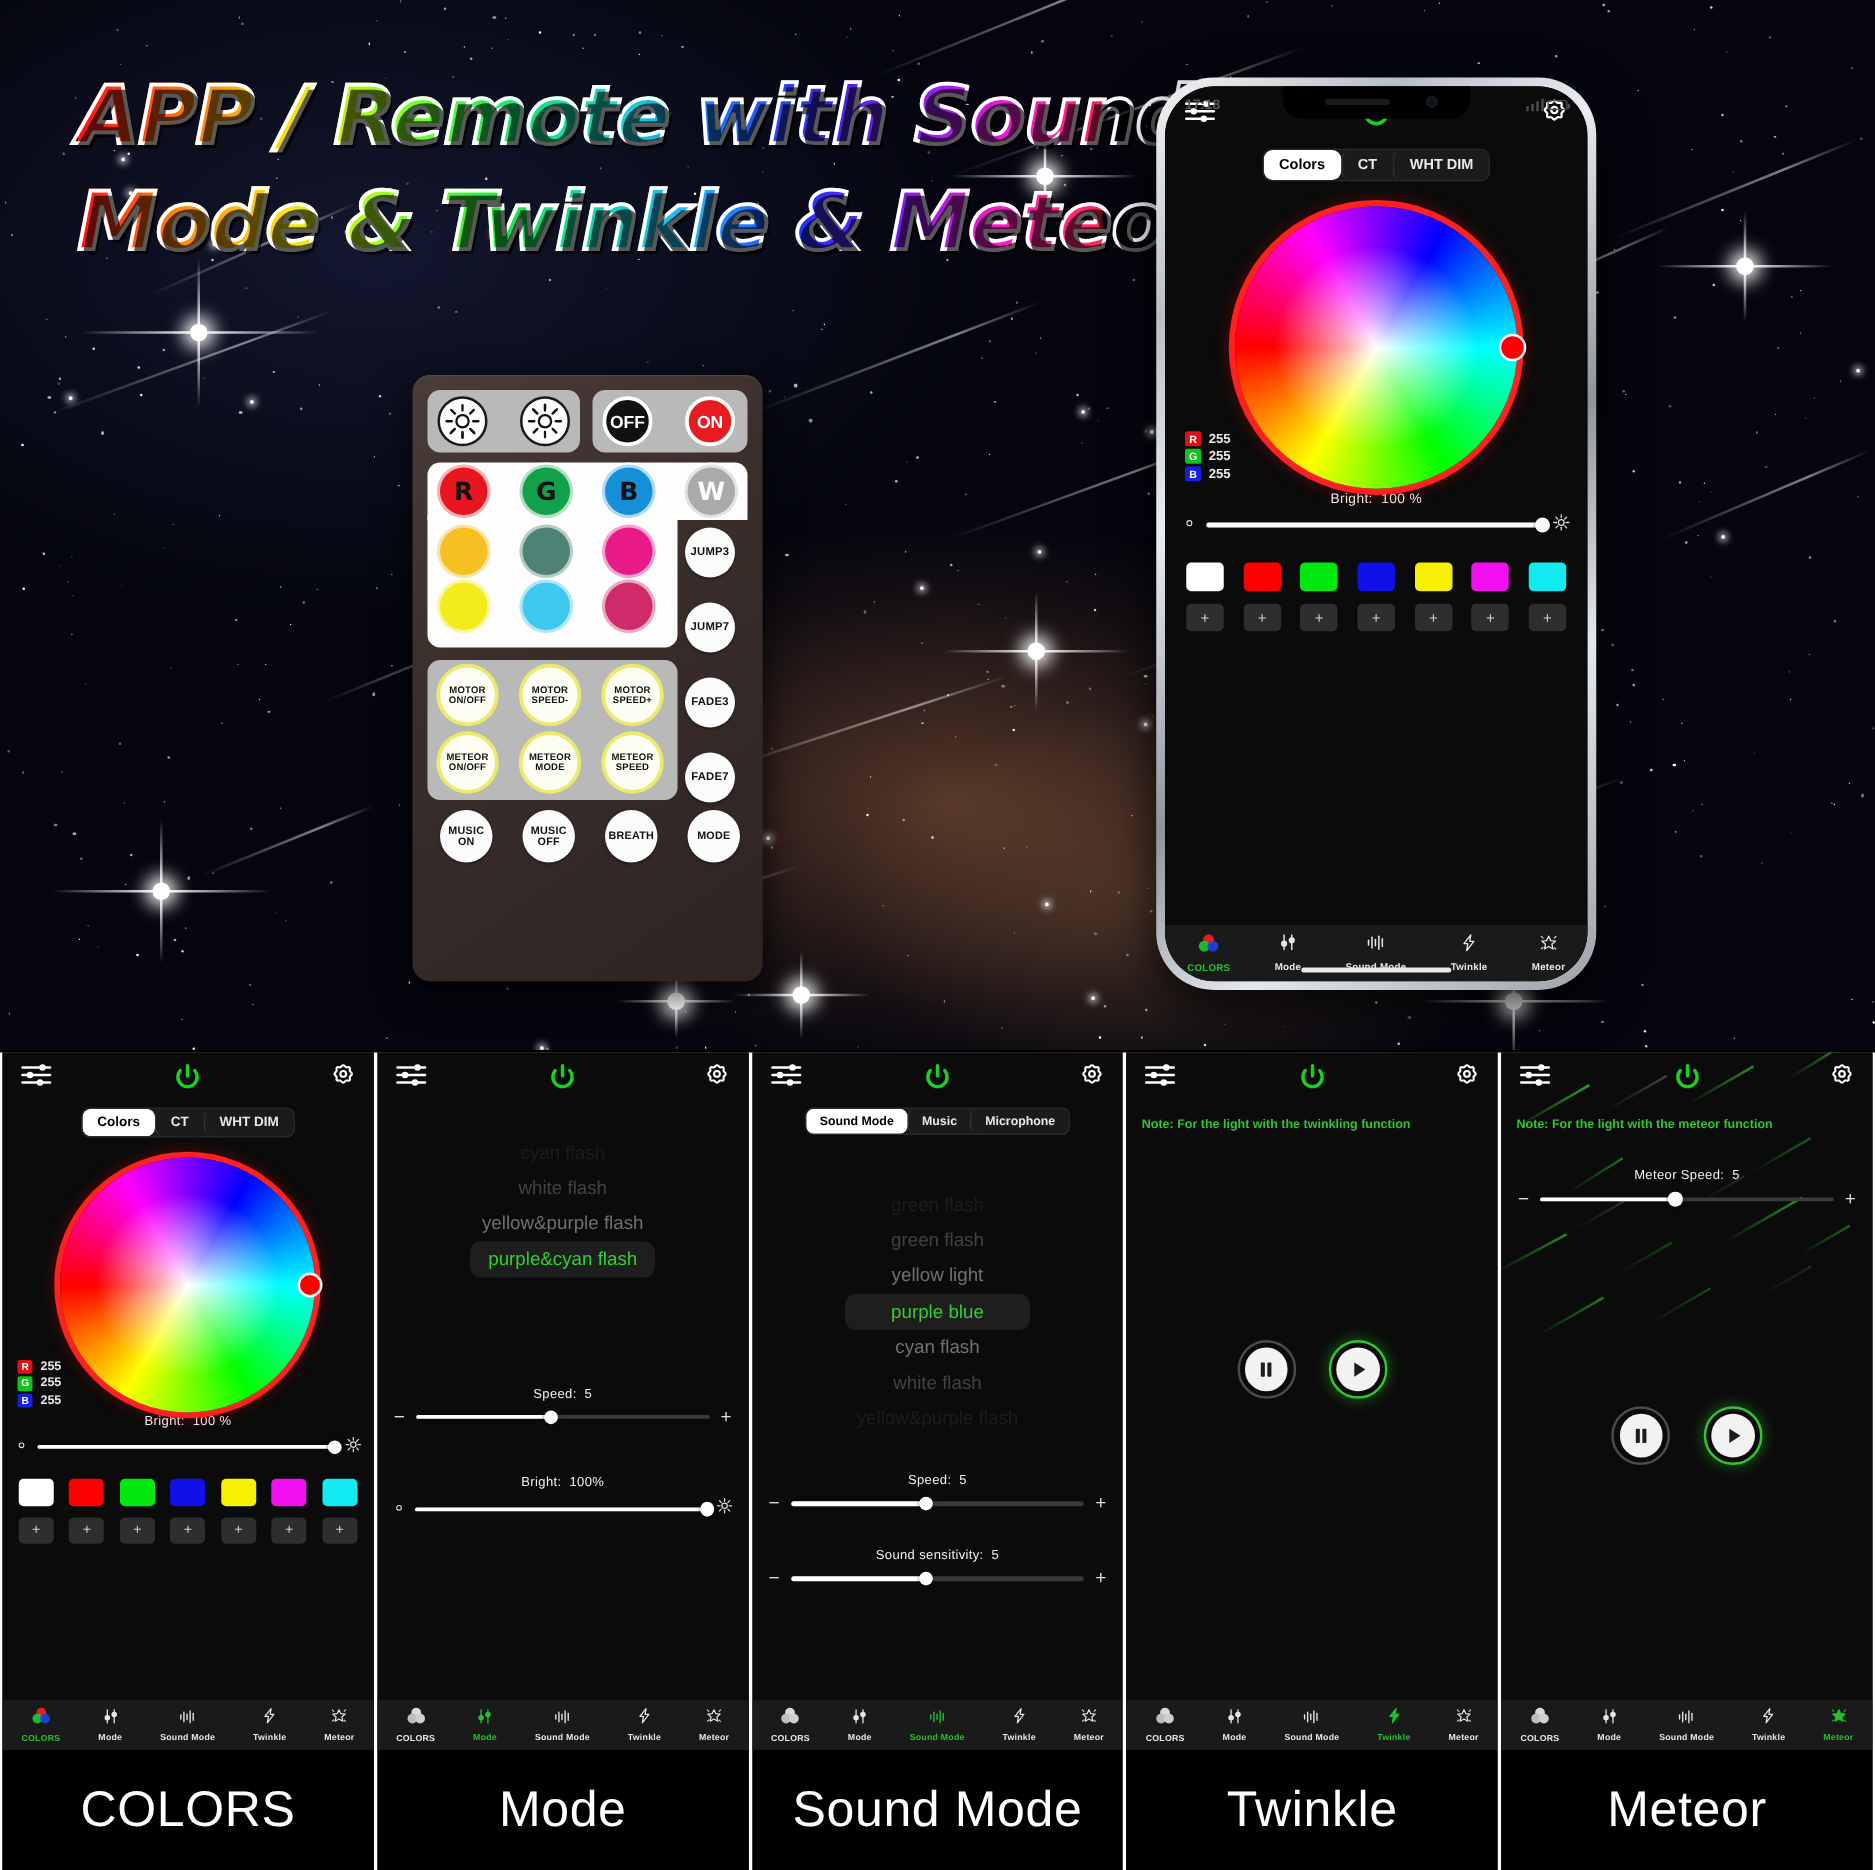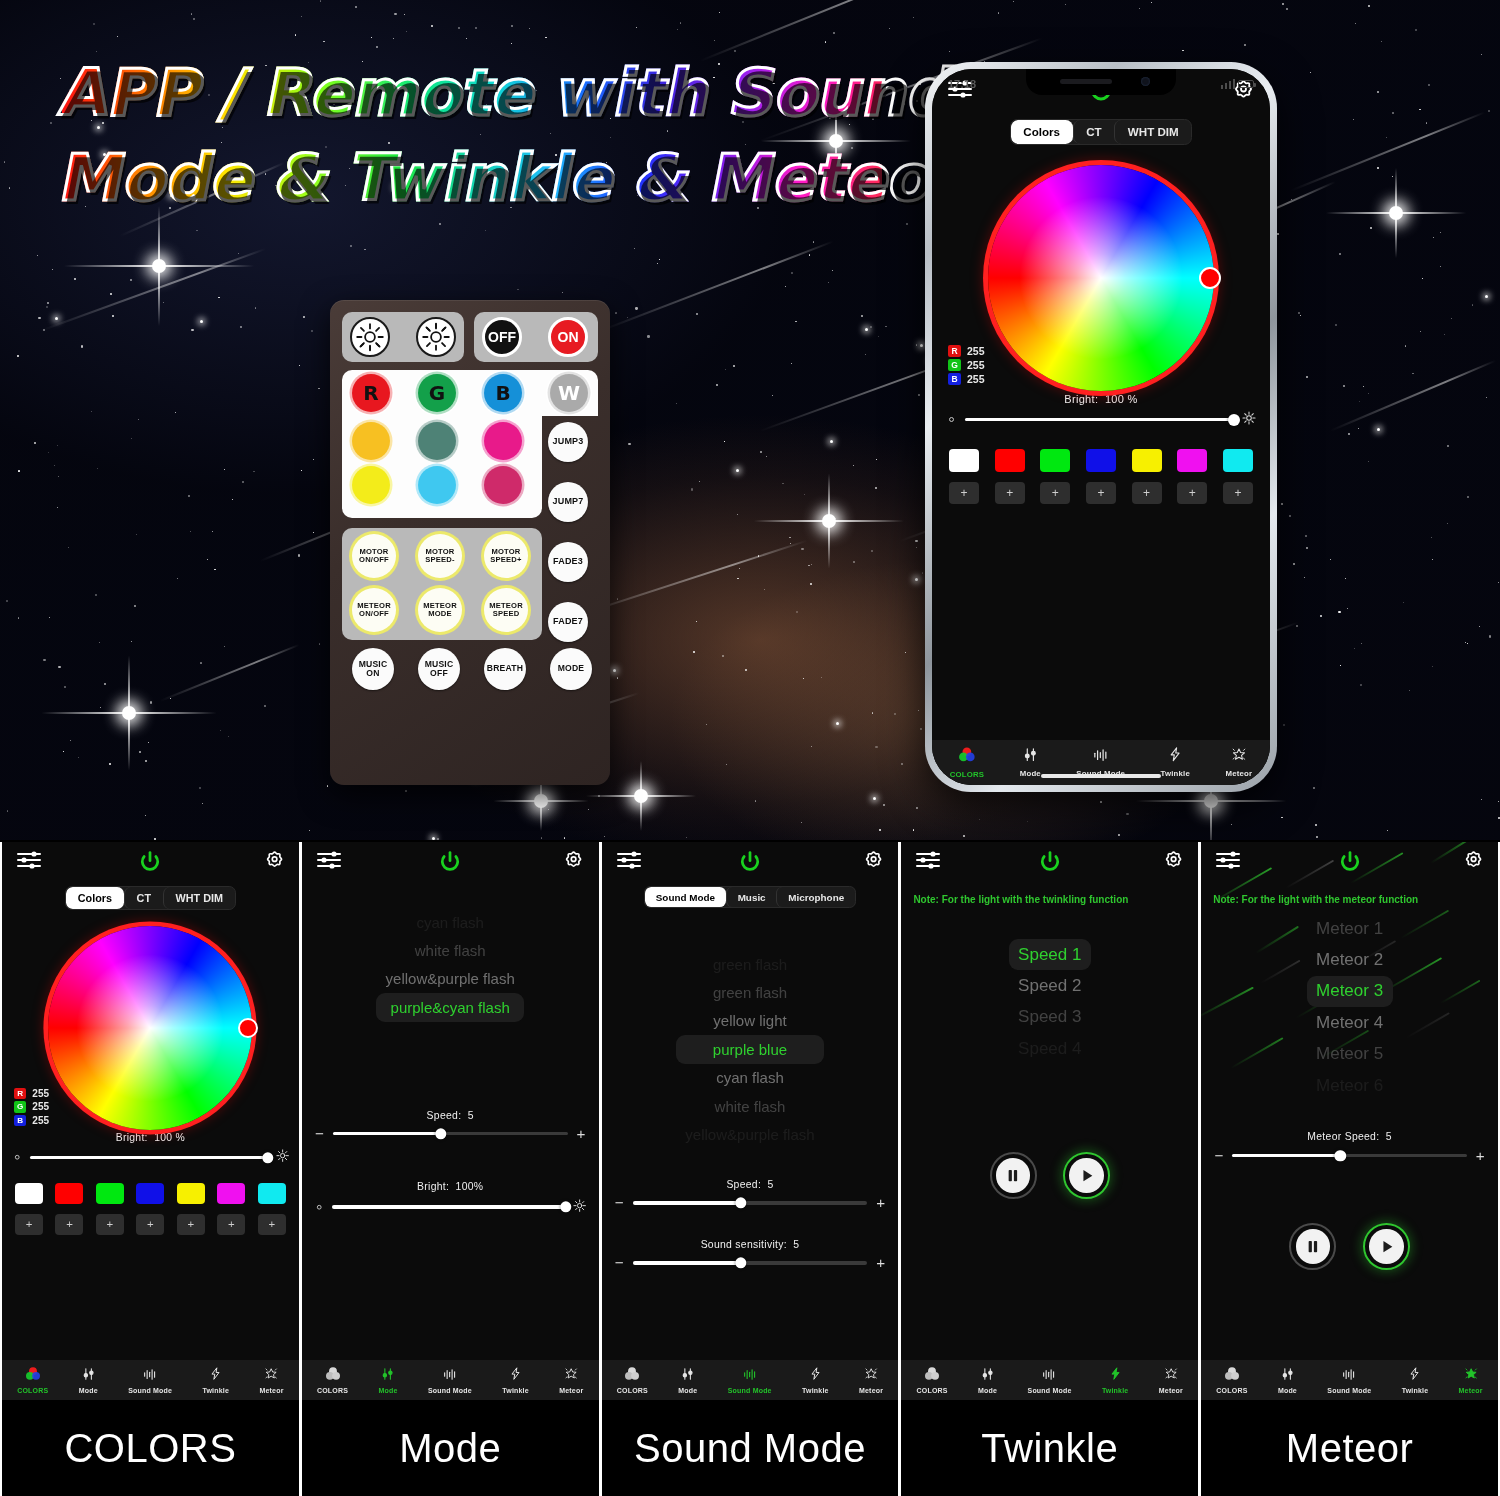--- a/index.html
+++ b/index.html
@@ -1463,28 +1463,20 @@
     <span class="power-btn" style="width:25.76px;height:25.76px"><svg viewBox="0 0 30 30" width="25.76" height="25.76" fill="none" stroke="#19d11f" stroke-width="3.2" stroke-linecap="round">
      <path d="M8.2 8.6a9 9 0 1 0 13.6 0"></path>
                   <line x1="15" y1="4" x2="15" y2="13.5"></line>
                 </svg></span>
     <span><svg viewBox="0 0 24 24" width="21.16" height="21.16" fill="none" stroke="#fff" stroke-width="1.9">
      <path d="M12 2.6c1.2 0 1.6 1.5 2.7 1.9 1.1.4 2.2-.7 3.1.2.9.9-.2 2 .2 3.1.4 1.1 1.9 1.5 1.9 2.7s-1.5 1.6-1.9 2.7c-.4 1.1.7 2.2-.2 3.1-.9.9-2-.2-3.1.2-1.1.4-1.5 1.9-2.7 1.9s-1.6-1.5-2.7-1.9c-1.1-.4-2.2.7-3.1-.2-.9-.9.2-2-.2-3.1C5.6 12.1 4.1 11.7 4.1 10.5s1.5-1.6 1.9-2.7c.4-1.1-.7-2.2.2-3.1.9-.9 2 .2 3.1-.2C10.4 4.1 10.8 2.6 12 2.6z" transform="translate(0,1)"></path>
      <circle cx="12" cy="11.5" r="2.6"></circle>
                 </svg></span>
             </div>
             <div class="note" style="font-size:10px;padding:12px 0 0 12px">Note:  For the light with the twinkling function</div>
-            <div style="margin-top:34px;display:flex;flex-direction:column;align-items:center;padding:0 12px">
-              <div class="modelist">
-                <div class="moderow sel" style="opacity:1;font-size:17px;padding:5.7px 9.5px;width:100%;">Speed 1</div>
-                <div class="moderow " style="opacity:0.78;font-size:17px;padding:5.7px 9.5px;width:auto;">Speed 2</div>
-                <div class="moderow " style="opacity:0.42;font-size:17px;padding:5.7px 9.5px;width:auto;">Speed 3</div>
-                <div class="moderow " style="opacity:0.13;font-size:17px;padding:5.7px 9.5px;width:auto;">Speed 4</div>
-              </div>
-            </div>
             <div style="margin-top:auto;margin-bottom:74px">
               <div style="display:flex;justify-content:center;gap:26.52px">
                 <span class="ppring" style="width:46.92px;height:46.92px;border:2.448px solid #4a4a4a;">
         <span class="ppbtn" style="width:34.68px;height:34.68px">
           <svg viewBox="0 0 24 24" width="19.38" height="19.38" fill="#1c1c1c">
                       <rect x="7" y="5" width="4" height="14" rx="1"></rect>
                       <rect x="13.5" y="5" width="4" height="14" rx="1"></rect>
                     </svg>
                   </span>
                 </span>
@@ -1580,30 +1572,20 @@
     <span class="power-btn" style="width:25.76px;height:25.76px"><svg viewBox="0 0 30 30" width="25.76" height="25.76" fill="none" stroke="#19d11f" stroke-width="3.2" stroke-linecap="round">
      <path d="M8.2 8.6a9 9 0 1 0 13.6 0"></path>
                   <line x1="15" y1="4" x2="15" y2="13.5"></line>
                 </svg></span>
     <span><svg viewBox="0 0 24 24" width="21.16" height="21.16" fill="none" stroke="#fff" stroke-width="1.9">
      <path d="M12 2.6c1.2 0 1.6 1.5 2.7 1.9 1.1.4 2.2-.7 3.1.2.9.9-.2 2 .2 3.1.4 1.1 1.9 1.5 1.9 2.7s-1.5 1.6-1.9 2.7c-.4 1.1.7 2.2-.2 3.1-.9.9-2-.2-3.1.2-1.1.4-1.5 1.9-2.7 1.9s-1.6-1.5-2.7-1.9c-1.1-.4-2.2.7-3.1-.2-.9-.9.2-2-.2-3.1C5.6 12.1 4.1 11.7 4.1 10.5s1.5-1.6 1.9-2.7c.4-1.1-.7-2.2.2-3.1.9-.9 2 .2 3.1-.2C10.4 4.1 10.8 2.6 12 2.6z" transform="translate(0,1)"></path>
      <circle cx="12" cy="11.5" r="2.6"></circle>
                 </svg></span>
             </div>
             <div class="note" style="font-size:10px;padding:12px 0 0 12px">Note:  For the light with the meteor function</div>
-            <div style="margin-top:8px;display:flex;flex-direction:column;align-items:center;padding:0 12px;position:relative;z-index:2">
-              <div class="modelist">
-                <div class="moderow " style="opacity:0.42;font-size:17px;padding:5.7px 9.5px;width:auto;">Meteor 1</div>
-                <div class="moderow " style="opacity:0.78;font-size:17px;padding:5.7px 9.5px;width:auto;">Meteor 2</div>
-                <div class="moderow sel" style="opacity:1;font-size:17px;padding:5.7px 9.5px;width:100%;">Meteor 3</div>
-                <div class="moderow " style="opacity:0.78;font-size:17px;padding:5.7px 9.5px;width:auto;">Meteor 4</div>
-                <div class="moderow " style="opacity:0.42;font-size:17px;padding:5.7px 9.5px;width:auto;">Meteor 5</div>
-                <div class="moderow " style="opacity:0.13;font-size:17px;padding:5.7px 9.5px;width:auto;">Meteor 6</div>
-              </div>
-            </div>
             <div style="padding:0 12px;margin-top:30px;position:relative;z-index:2">
               <div>
     <div class="sl-label" style="font-size:10.4px;margin-bottom:5.699999999999999px">Meteor Speed:&nbsp; 5</div>
     <div class="slider-row" style="gap:7.6px">
       <span class="pm" style="font-size:15.2px;width:11.399999999999999px">−</span>
       <span class="track" style="height:3.42px">
         <span class="fill" style="width:46%"></span>
         <span class="knob" style="left:46%;width:11.399999999999999px;height:11.399999999999999px"></span>
       </span>
       <span class="pm" style="font-size:15.2px;width:11.399999999999999px">+</span>

